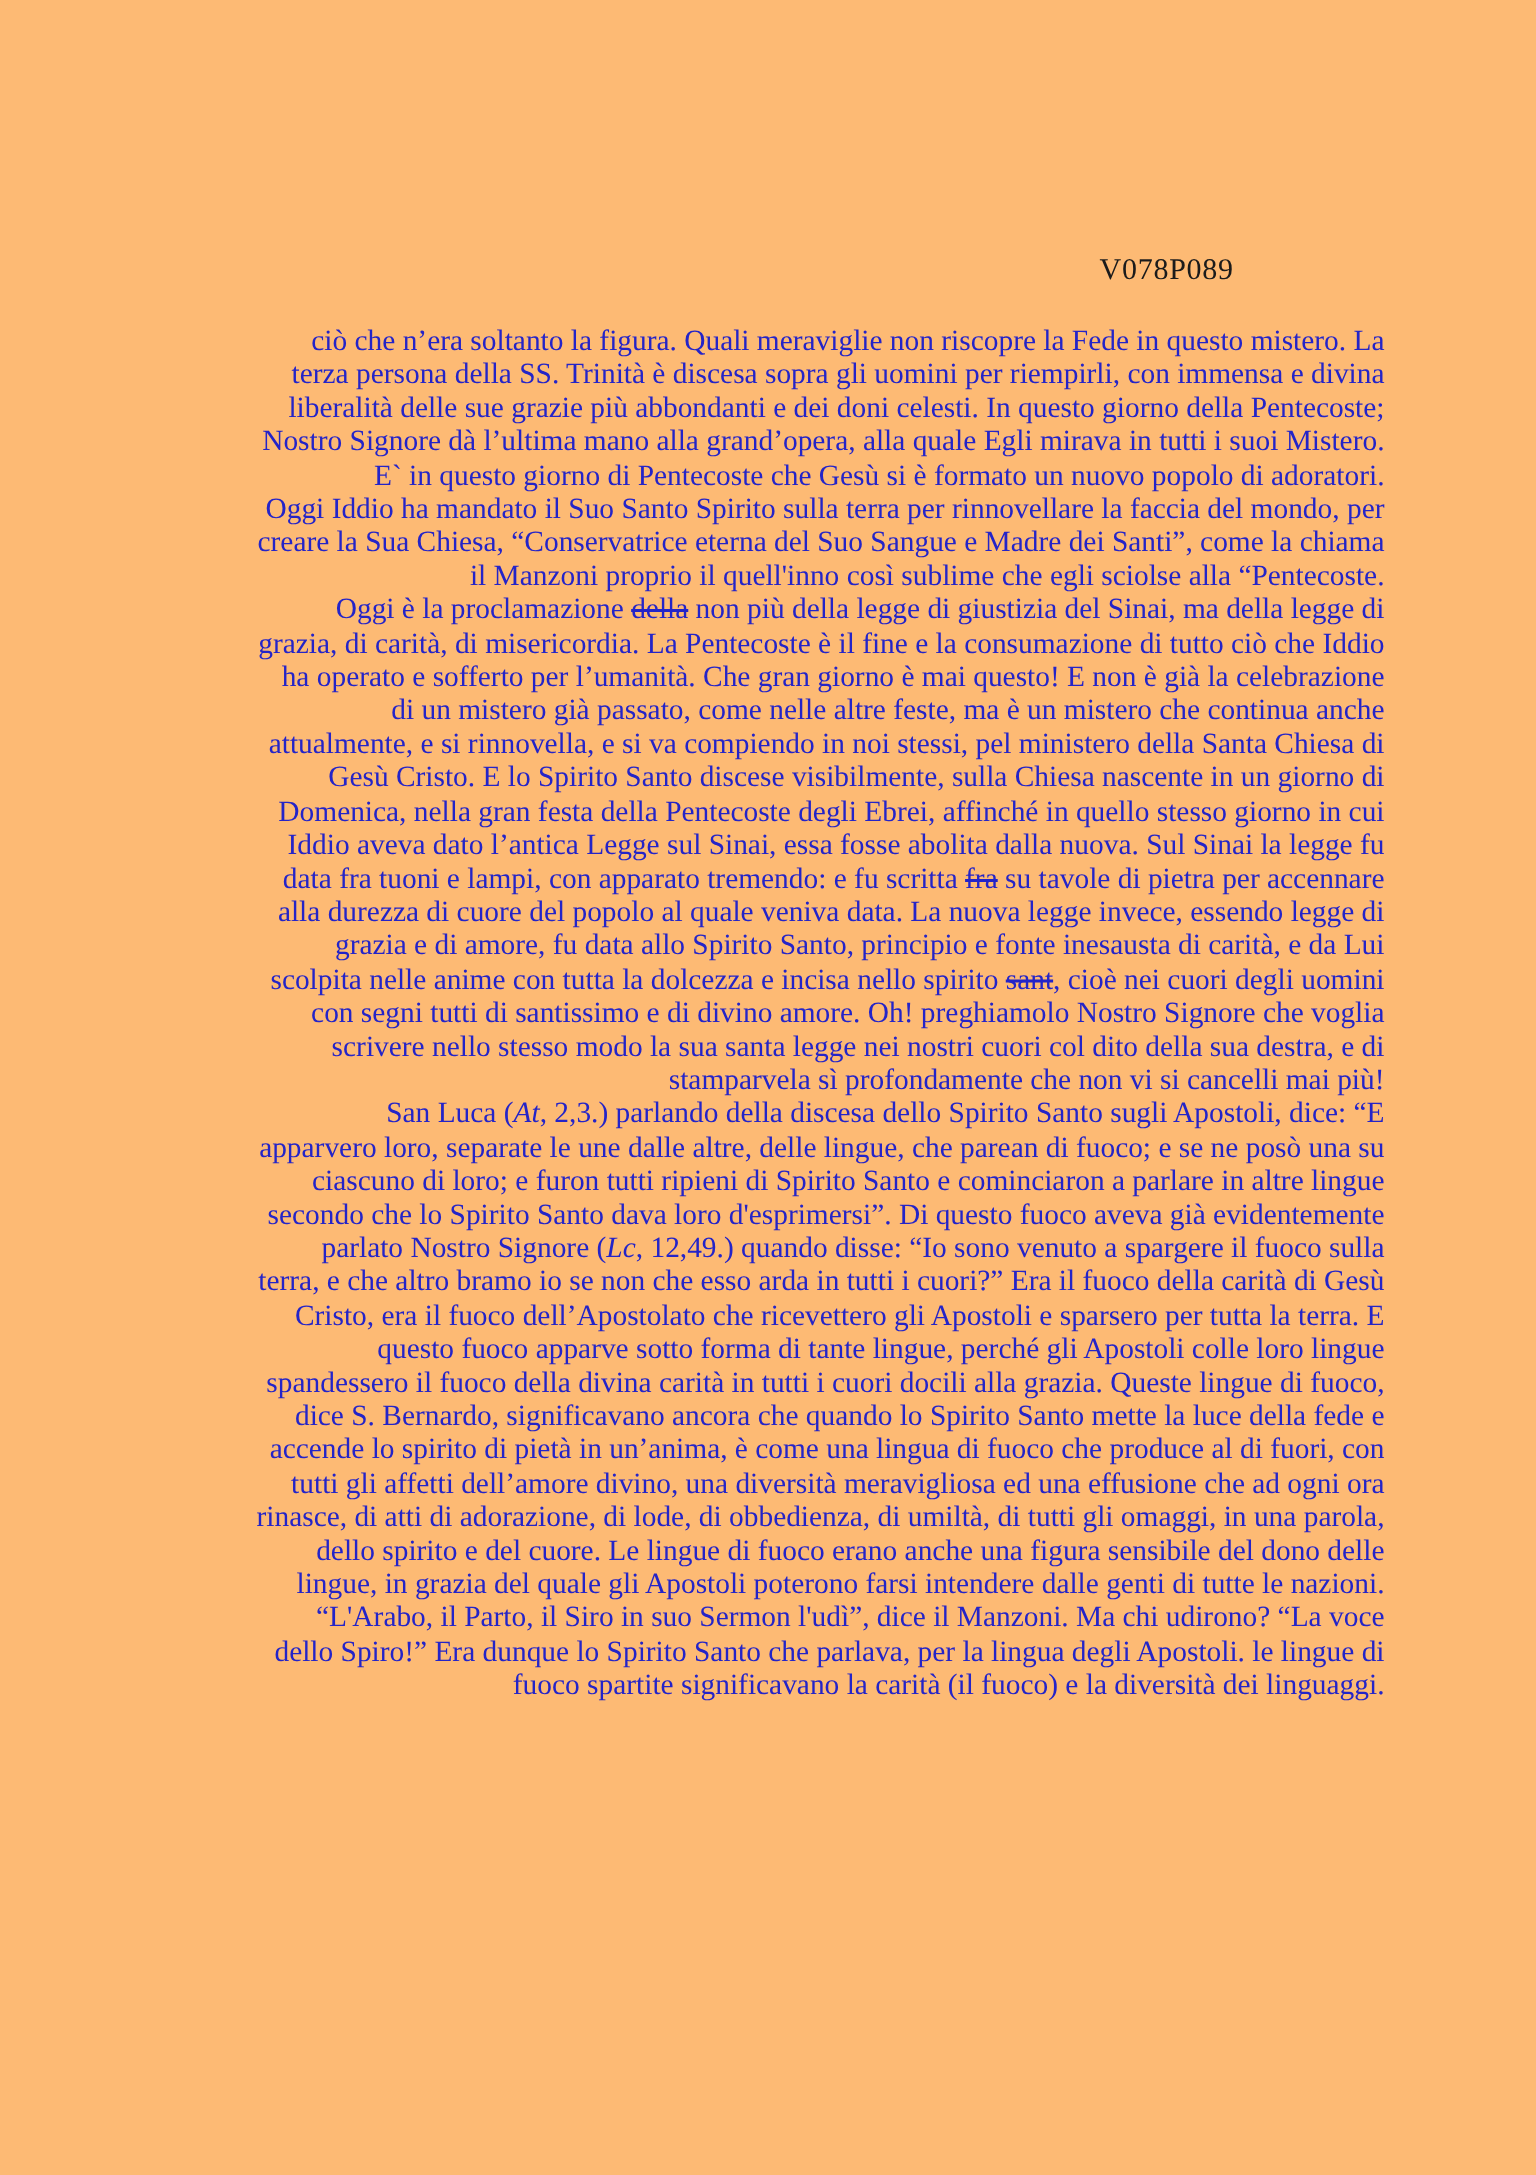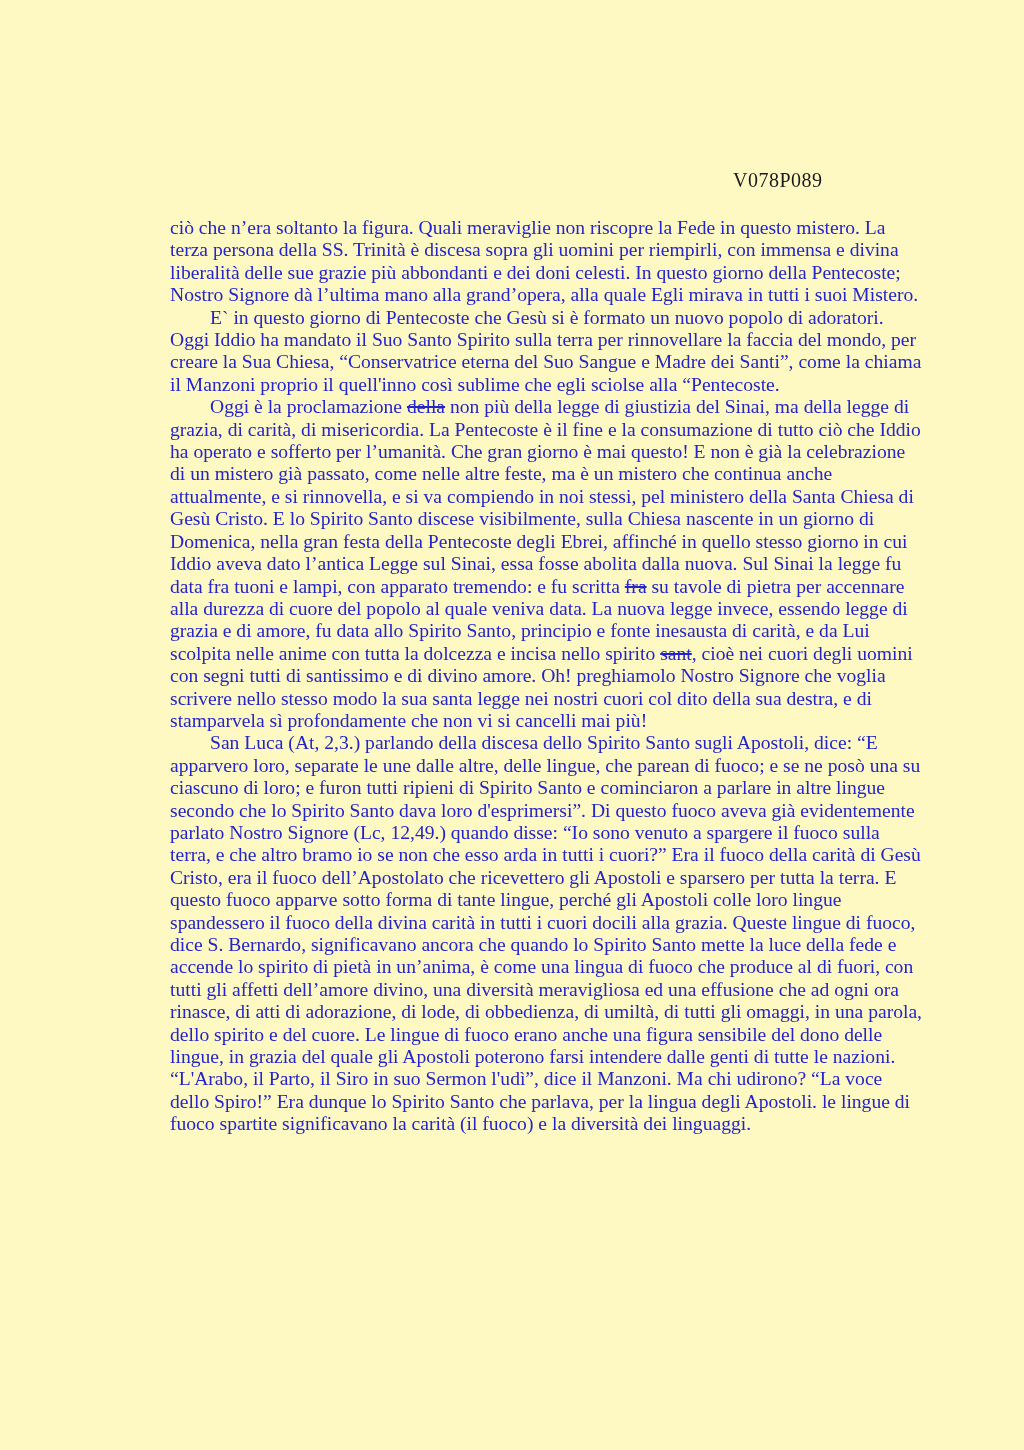--- a/index.html
+++ b/index.html
@@ -10,53 +10,54 @@
     width: 1024px;
     height: 1450px;
     position: relative;
     background: #fdfcfb;
     font-family: "Liberation Serif", serif;
     overflow: hidden;
   }
   .page {
     position: absolute;
     inset: 0;
-    background: #fef9c3;
+    background: #fdba74;
   }
   .doc-header {
     position: absolute;
     left: 733px;
     top: 169px;
     font-size: 20px;
     letter-spacing: 0.5px;
     color: #1b1b1b;
     white-space: nowrap;
   }
   .doc-body {
     position: absolute;
     left: 170px;
     top: 217px;
     width: 753px;
     color: var(--ink, #2424c8);
     font-size: 19.6px;
     line-height: 22.4px;
-    text-align: left;
+    text-align: right;
   }
   .para {
     margin: 0;
     padding: 0;
   }
   .para.indent {
     text-indent: 40px;
   }
   .para span.strike {
     text-decoration: line-through;
     text-decoration-thickness: 2px;
   }
   .para span.italic {
+    font-style: italic;
   }
   .para span.underline {
     text-decoration-thickness: 2px;
     text-underline-offset: 3px;
   }
 </style>
 </head>
 <body style="background: rgb(253, 252, 251);">
 
 <div class="page">

